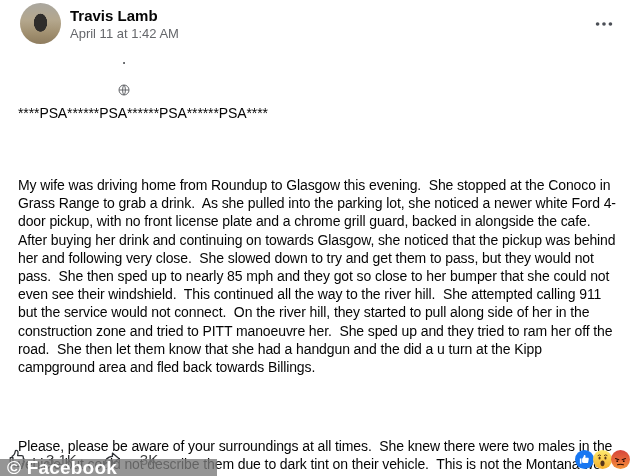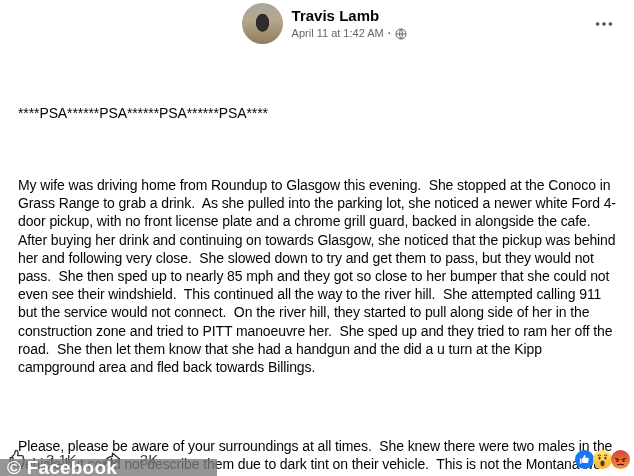--- a/index.html
+++ b/index.html
@@ -11,21 +11,20 @@
     overflow: hidden;
     font-family: "Liberation Sans", sans-serif;
     color: #050505;
   }
   
   .header {
     position: absolute;
     top: 3px; left: 20px; right: 5px;
     display: flex;
     align-items: flex-start;
-    justify-content: center;
   }
   .avatar {
     width: 41px; height: 41px;
     border-radius: 50%;
     flex: 0 0 41px;
     background:
       radial-gradient(ellipse 11px 15px at 50% 48%, #2f2d2b 0%, #2f2d2b 58%, rgba(47,45,43,0) 62%),
       linear-gradient(180deg, #aaa79f 0%, #b4a78d 42%, #a08f6f 75%, #8e7c5e 100%);
     cursor: pointer;
   }
@@ -33,25 +32,26 @@
   .author {
     font-size: 15px;
     font-weight: bold;
     color: #050505;
     line-height: 19px;
     cursor: pointer;
   }
   .meta {
     display: flex;
     align-items: center;
-    gap: 4px;
-    font-size: 11px;
+    gap: 12px;
+    font-size: 13px;
     color: #65676b;
     line-height: 17px;
     cursor: pointer;
+    flex-direction: column;
   }
   .meta .dot { font-weight: bold; }
   .globe { width: 12px; height: 12px; display: inline-block; }
   .more-btn {
     position: absolute;
     top: 12px; right: 18px;
     width: 24px; height: 24px;
     display: flex; align-items: center; justify-content: center;
     cursor: pointer;
   }

